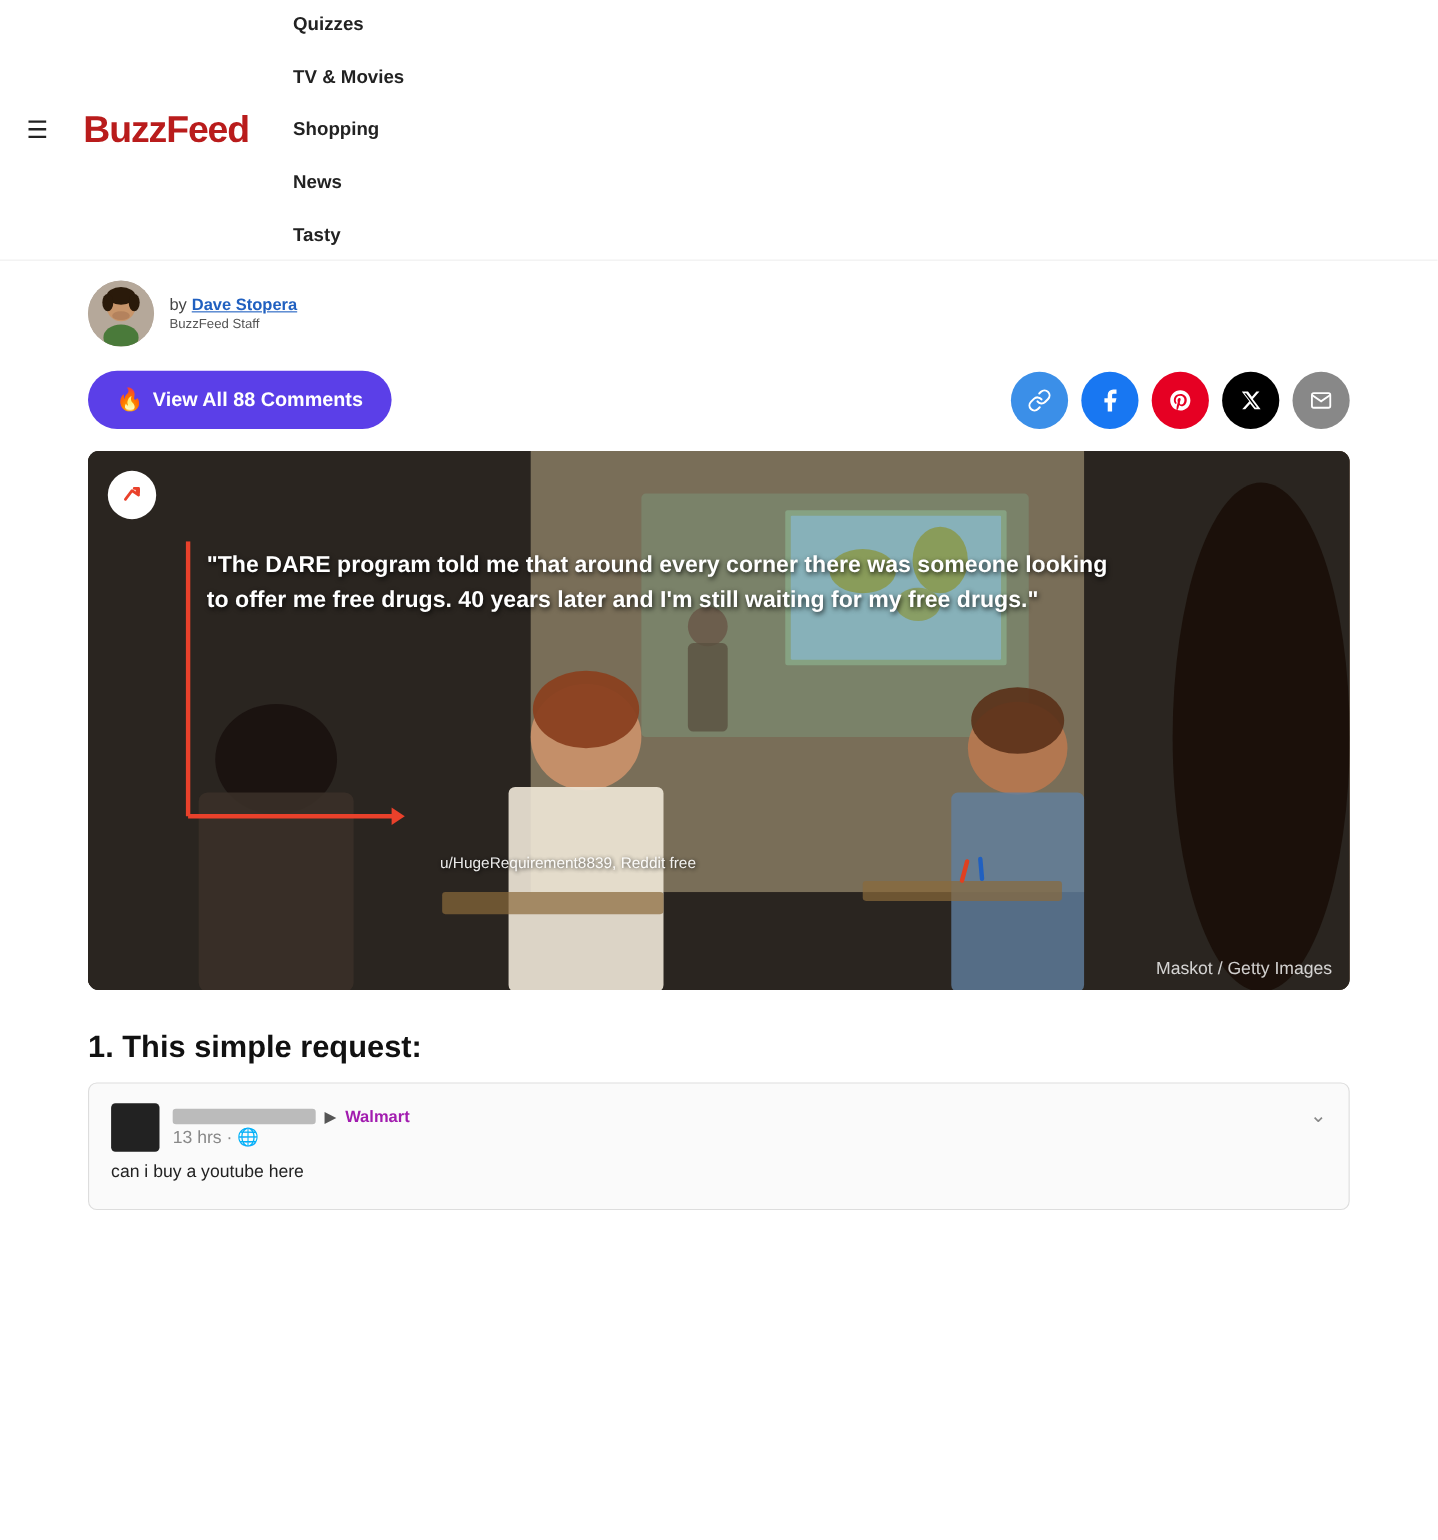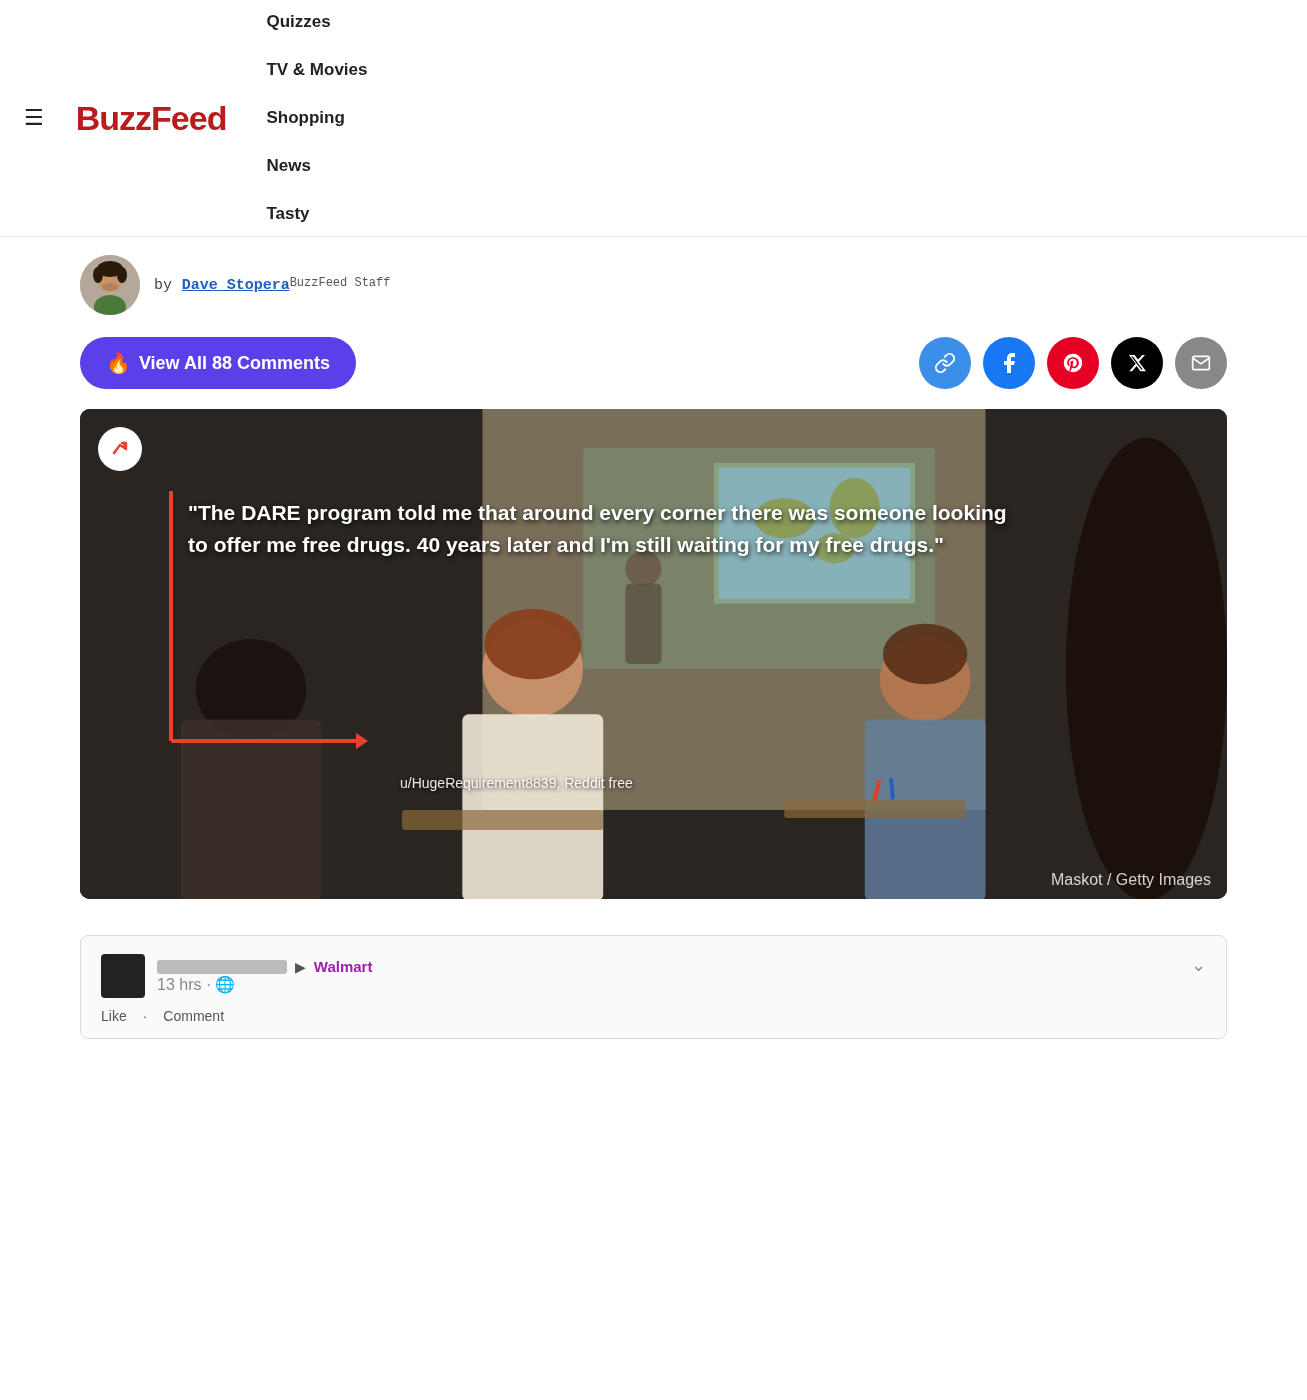--- a/index.html
+++ b/index.html
@@ -51,21 +51,21 @@
       height: 60px;
       border-radius: 50%;
       overflow: hidden;
       background: #b5a89a;
       flex-shrink: 0;
       display: flex;
       align-items: center;
       justify-content: center;
     }
     .author-avatar svg { width: 60px; height: 60px; }
-    .author-info { display: flex; flex-direction: row; font-family: Liberation Mono, monospace; }
+    .author-info { display: flex; flex-direction: column; }
     .author-by { font-size: 15px; color: #444; }
     .author-name { font-weight: 700; color: #2060c0; font-size: 15px; text-decoration: underline; cursor: pointer; }
     .author-staff { font-size: 12px; color: #555; }
 
     
     .action-row {
       display: flex;
       align-items: center;
       padding: 10px 80px 20px 80px;
       gap: 16px;
@@ -379,33 +379,33 @@
   </div>
 
   <div class="quote-text" style="position:absolute;left:108px;top:88px;right:200px;z-index:3;color:#fff;font-size:21px;font-weight:800;line-height:1.5;text-shadow:1px 2px 5px rgba(0,0,0,0.8);">"The DARE program told me that around every corner there was someone looking to offer me free drugs. 40 years later and I'm still waiting for my free drugs."</div>
 
   <div class="quote-attribution" style="position:absolute;left:320px;bottom:108px;z-index:3;color:#fff;font-size:14px;text-shadow:1px 1px 4px rgba(0,0,0,0.9);">u/HugeRequirement8839, Reddit free</div>
 
   <div class="image-credit">Maskot / Getty Images</div>
 </div>
 
 <div class="article-body">
+  <h2 class="list-heading">
+    <span>1.</span>
+    <span>This simple request:</span>
+  </h2>
 
   <div class="comment-card">
     <span class="card-collapse">⌄</span>
     <div class="comment-header">
       <div class="comment-avatar"></div>
       <div class="comment-meta">
         <div class="comment-user-row">
           <span class="comment-username-redacted"></span>
           <span class="comment-arrow">▶</span>
           <span class="comment-target">Walmart</span>
         </div>
         <span class="comment-time">13 hrs · 🌐</span>
       </div>
     </div>
-    <div class="comment-actions">
-      <span class="comment-action">Like</span>
-      <span>·</span>
-      <span class="comment-action">Comment</span>
-    </div>
+    <div class="comment-text">can i buy a youtube here</div>
   </div>
 </div>
 
 </body></html>

